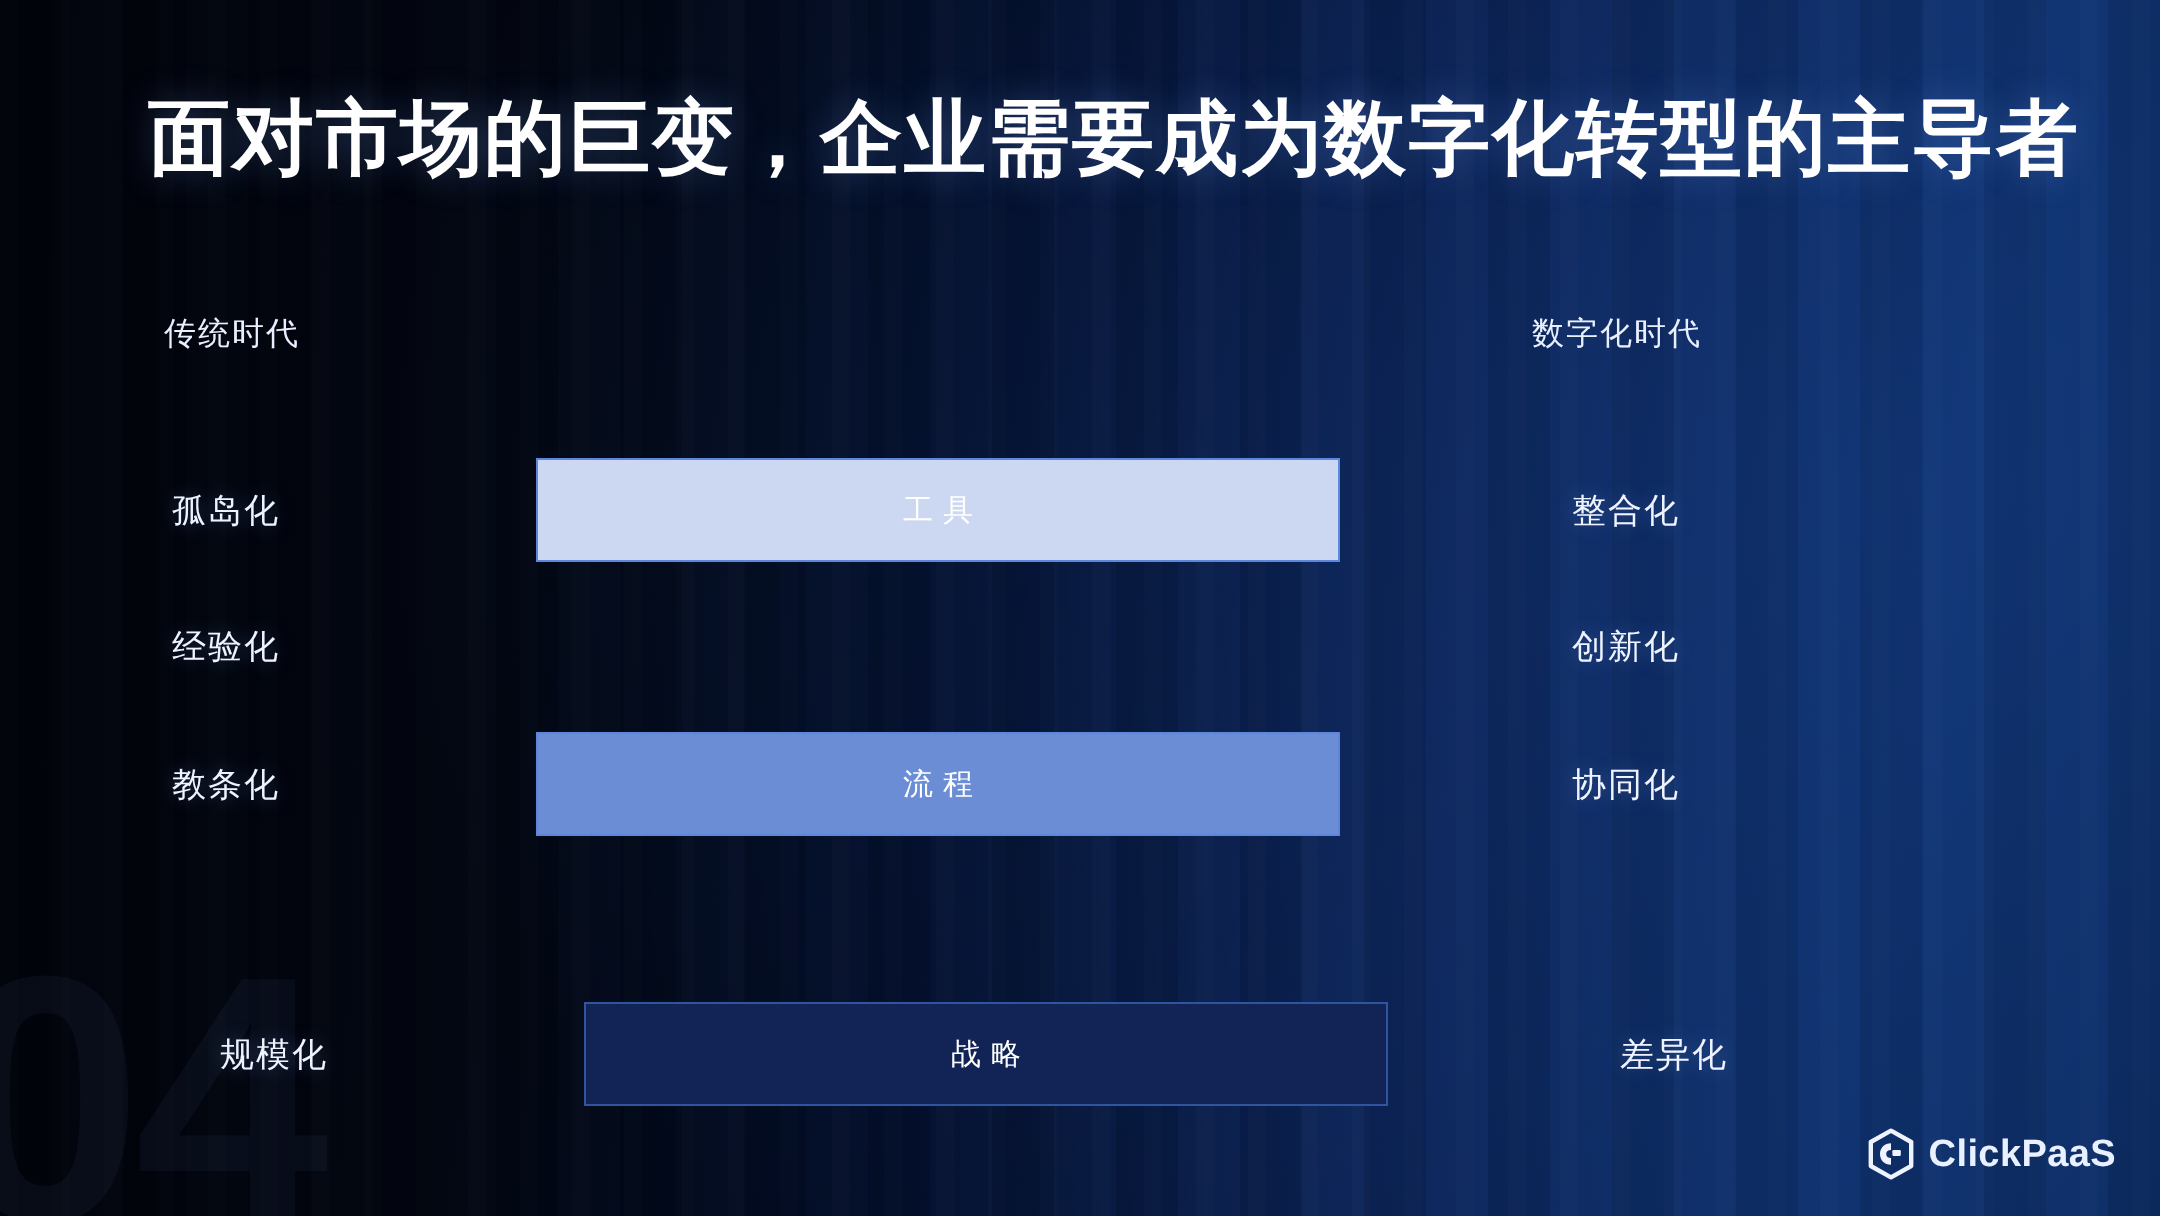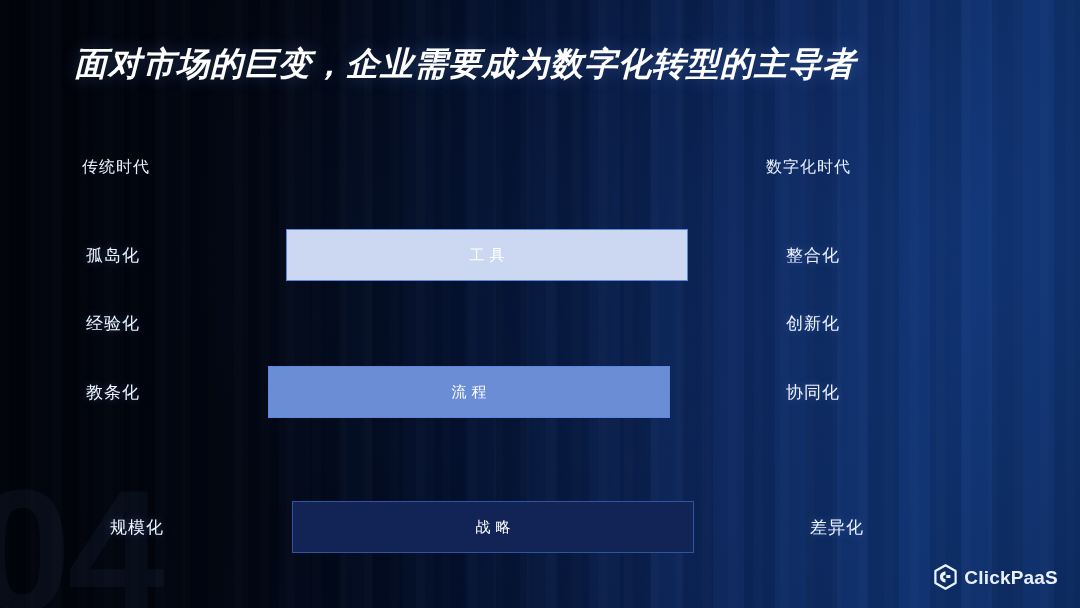--- a/index.html
+++ b/index.html
@@ -68,27 +68,26 @@
     line-height:1;
     user-select:none;
     pointer-events:none;
   }
 
   
   .title{
     position:absolute;
     left:74px;
     top:42px;
-    font-size:33px;
+    font-size:41px;
     font-weight:700;
     color:#ffffff;
     letter-spacing:1px;
     white-space:nowrap;
     text-shadow:0 0 18px rgba(120,170,255,0.30);
-    font-style:italic;
   }
 
   
   .col-head{
     position:absolute;
     font-size:16px;
     color:#e8efff;
     letter-spacing:1px;
     white-space:nowrap;
   }
@@ -171,21 +170,21 @@
   <div class="watermark">04</div>
 
   <div class="title">面对市场的巨变，企业需要成为数字化转型的主导者</div>
 
   <div class="col-head left">传统时代</div>
   <div class="col-head right">数字化时代</div>
 
   <div class="rows" id="rows-container">
       <div class="row" style="top: 229px;">
         <div class="side-label left">孤岛化</div>
-        <div class="bar" style="background: rgb(204, 216, 242); border-color: rgb(93, 134, 221); margin-left: 18px;">
+        <div class="bar" style="background: rgb(204, 216, 242); border-color: rgb(93, 134, 221);">
           <div class="bar-label">工具</div>
         </div>
         <div class="side-label right">整合化</div>
       </div>
       <div class="row" style="top: 297px;">
         <div class="side-label left">经验化</div>
         <div class="side-label right">创新化</div>
       </div>
       <div class="row" style="top: 366px;">
         <div class="side-label left">教条化</div>

